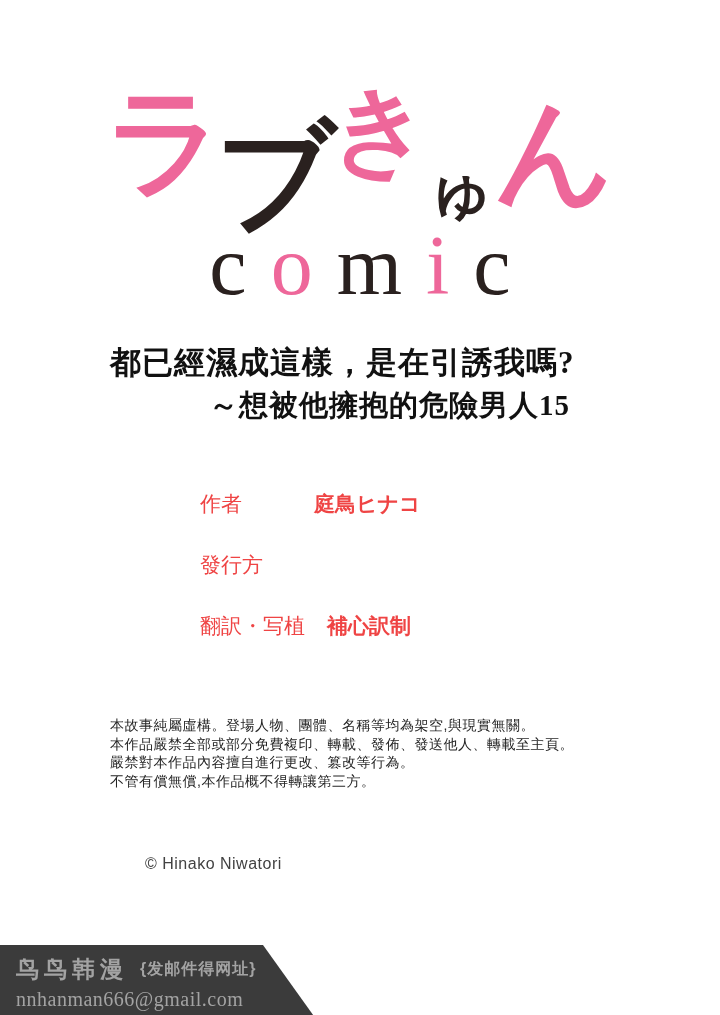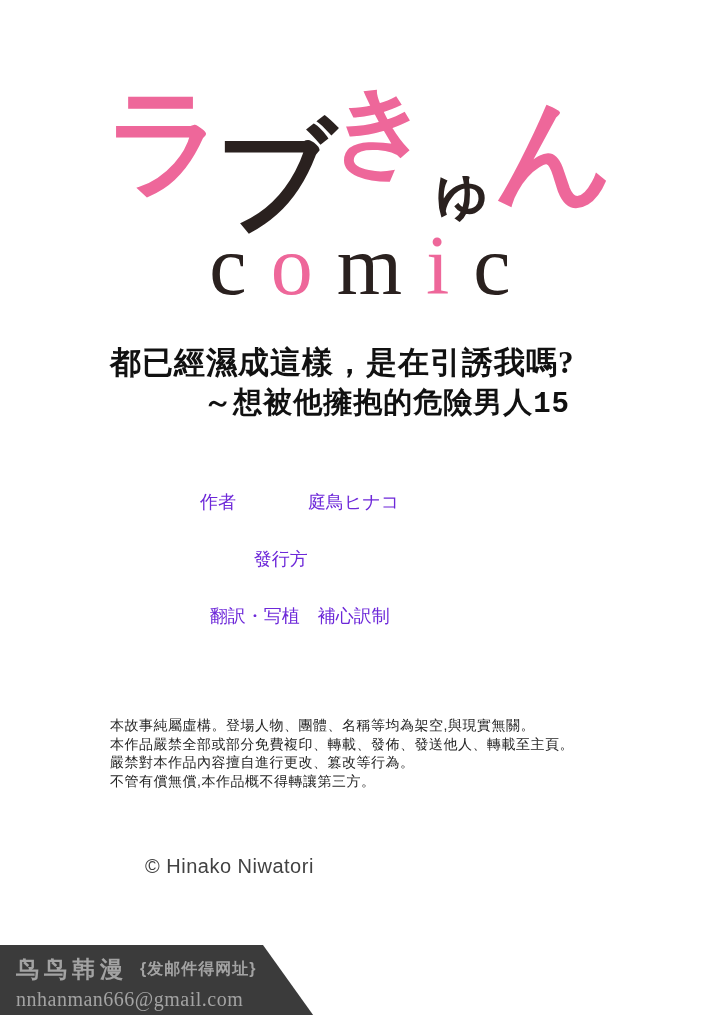--- a/index.html
+++ b/index.html
@@ -52,40 +52,40 @@
   
   .title-block {
     position: absolute;
     top: 344px; left: 110px; width: 500px;
     font-family: "Liberation Serif", "DejaVu Serif", serif;
     font-weight: bold;
     color: #111111;
   }
   .title-line1 { font-size: 31px; letter-spacing: 1px; line-height: 1.25; }
   .title-line2 { font-size: 29px; letter-spacing: 1px; line-height: 1.25;
-                 text-align: right; padding-right: 40px; margin-top: 4px; font-family: Liberation Mono, monospace; }
+                 text-align: right; padding-right: 40px; margin-top: 4px; }
 
   
   .credits { position: absolute; top: 490px; left: 200px; }
-  .credit-row { margin-bottom: 33px; font-size: 18px; color: #6d28d9;
-                display: flex; align-items: baseline; justify-content: center; }
+  .credit-row { margin-bottom: 33px; font-size: 21px; color: #ef4444;
+                display: flex; align-items: baseline; }
   .credit-label { display: inline-block; min-width: 92px; }
-  .credit-value { margin-left: 16px; }
+  .credit-value { margin-left: 22px; font-weight: bold; }
 
   
   .disclaimer {
     position: absolute; top: 716px; left: 110px; width: 560px;
     font-size: 14px; line-height: 18.5px; letter-spacing: 0.5px;
     color: #242424;
   }
 
   
   .copyright {
     position: absolute; top: 855px; left: 145px;
-    font-size: 20px; color: #424242; letter-spacing: 0.5px;
+    font-size: 16px; color: #424242; letter-spacing: 0.5px;
   }
 
   
   .watermark-bar {
     position: absolute; left: 0; top: 945px;
     width: 340px; height: 88px;
     background: var(--bar);
     clip-path: polygon(0 0, 263px 0, 326px 100%, 0 100%);
     color: #a3a3a3;
     padding: 9px 0 0 16px;

